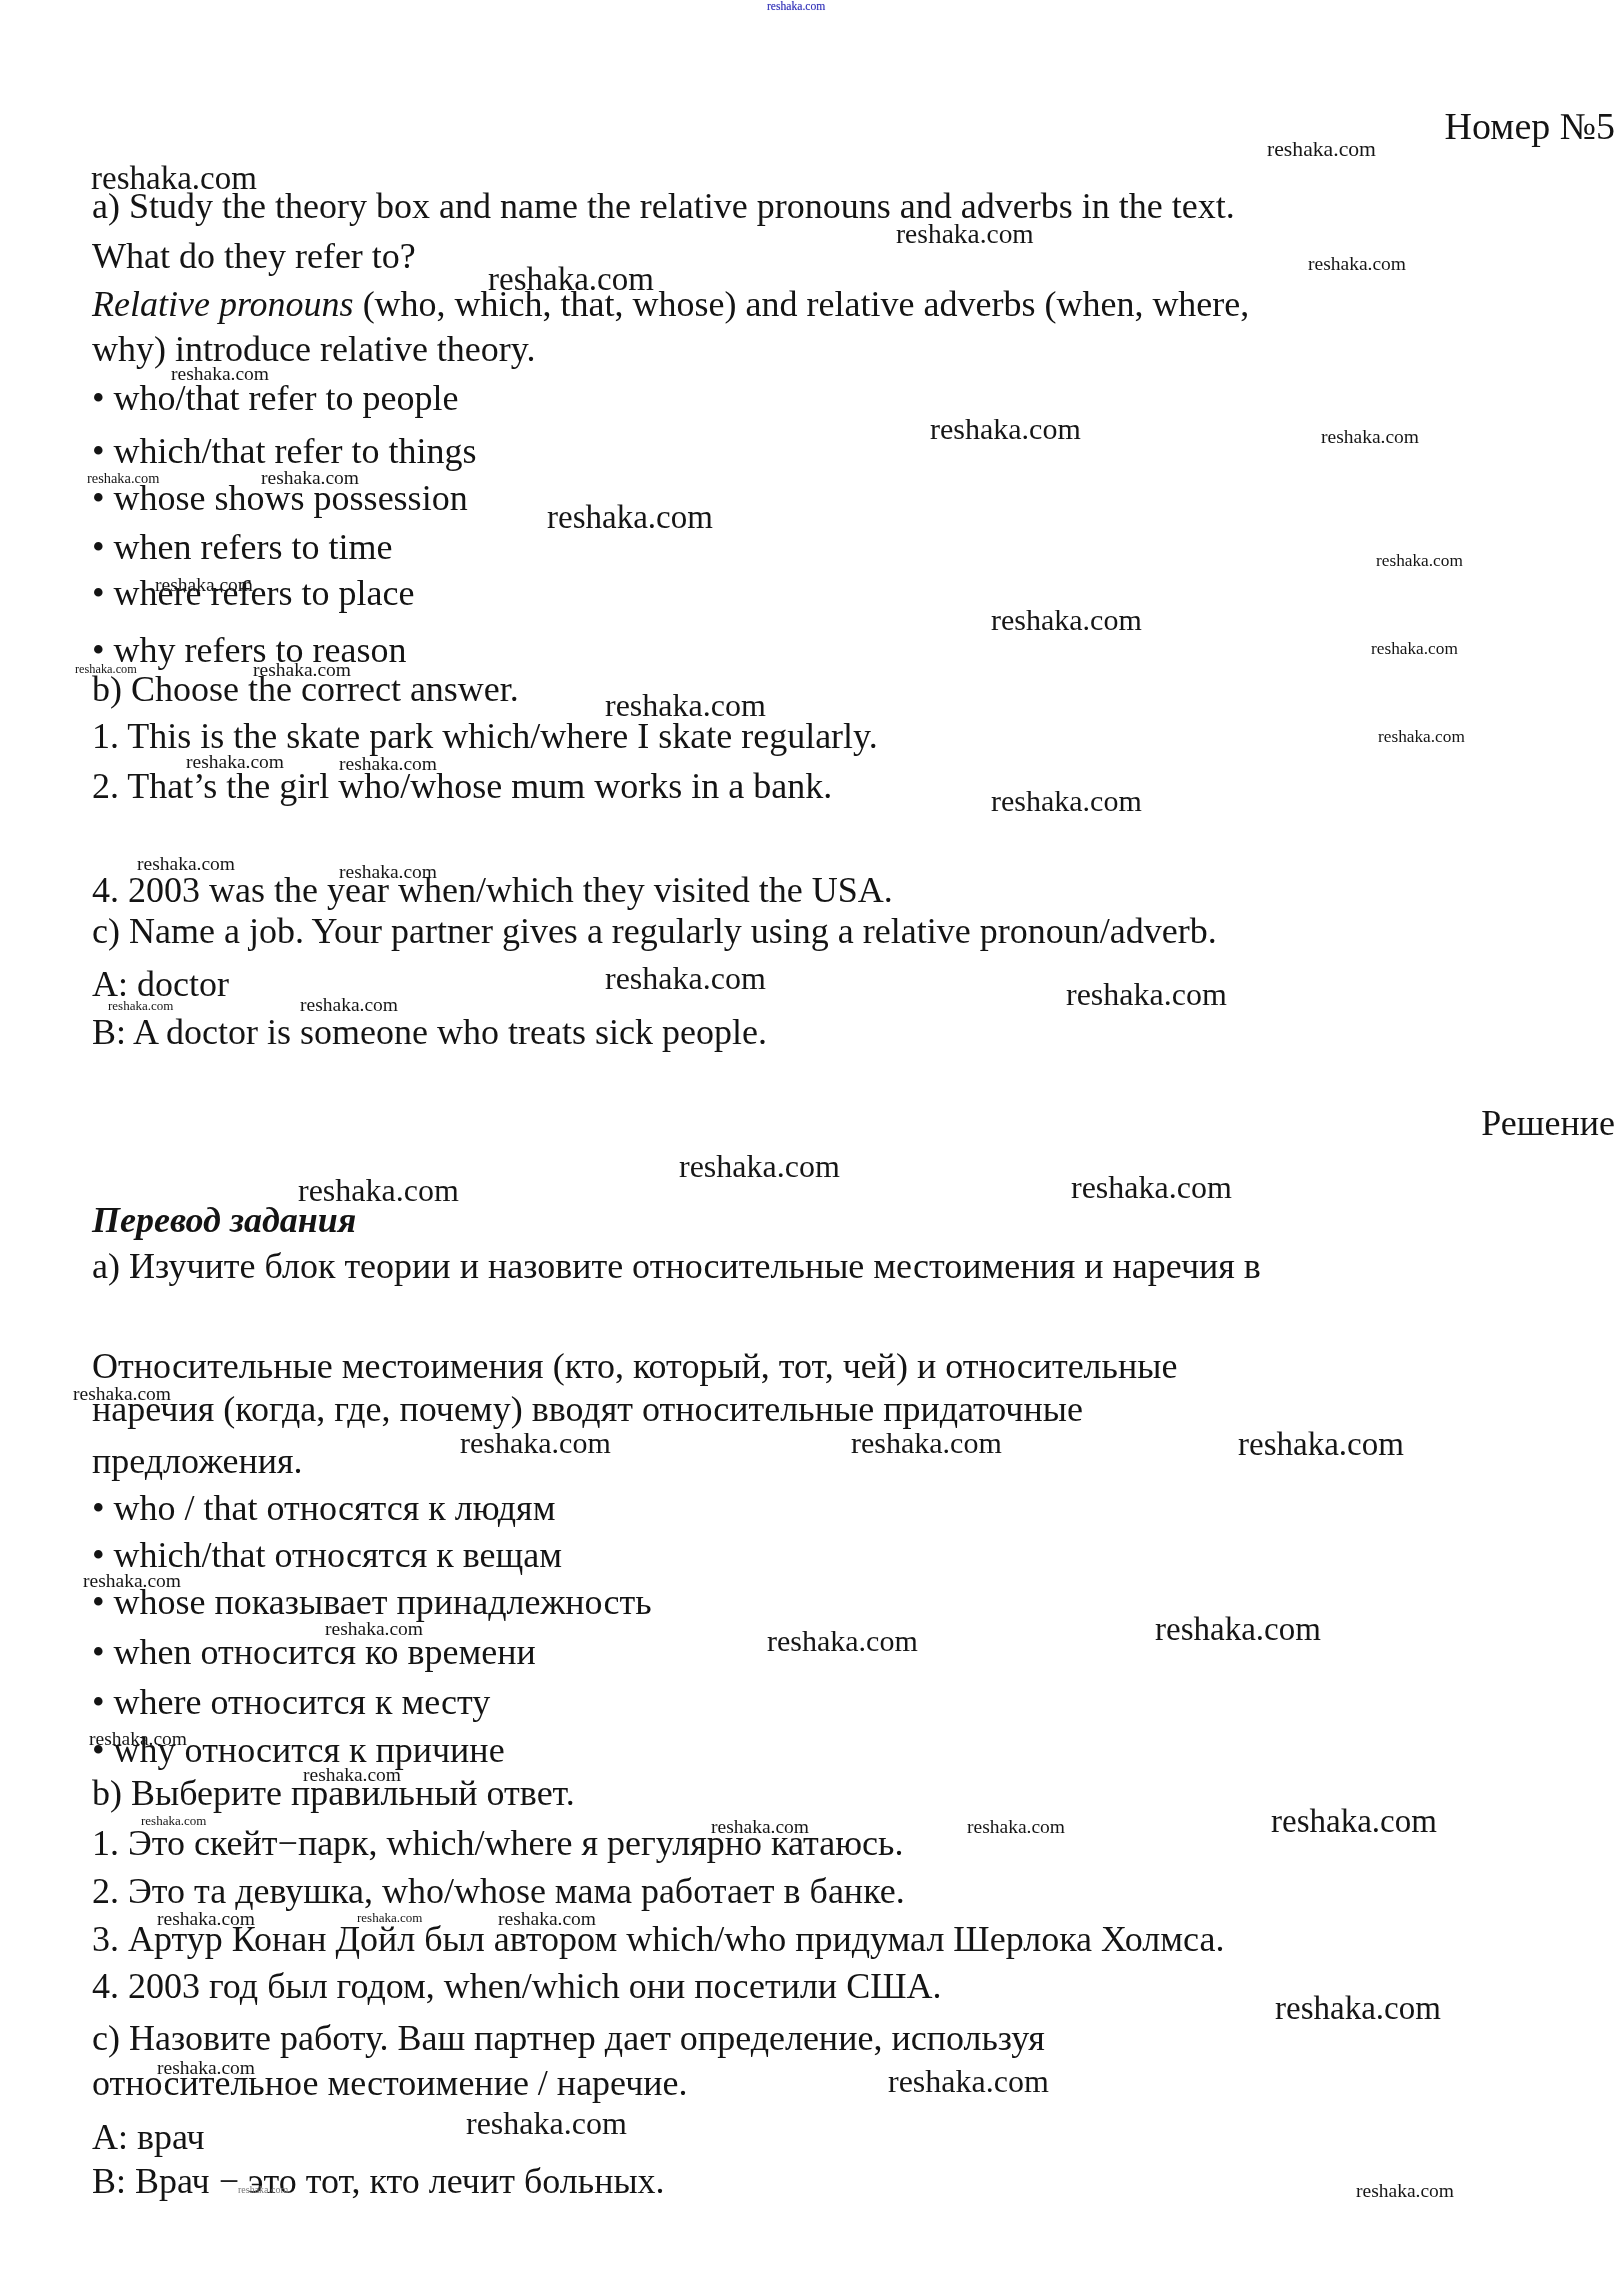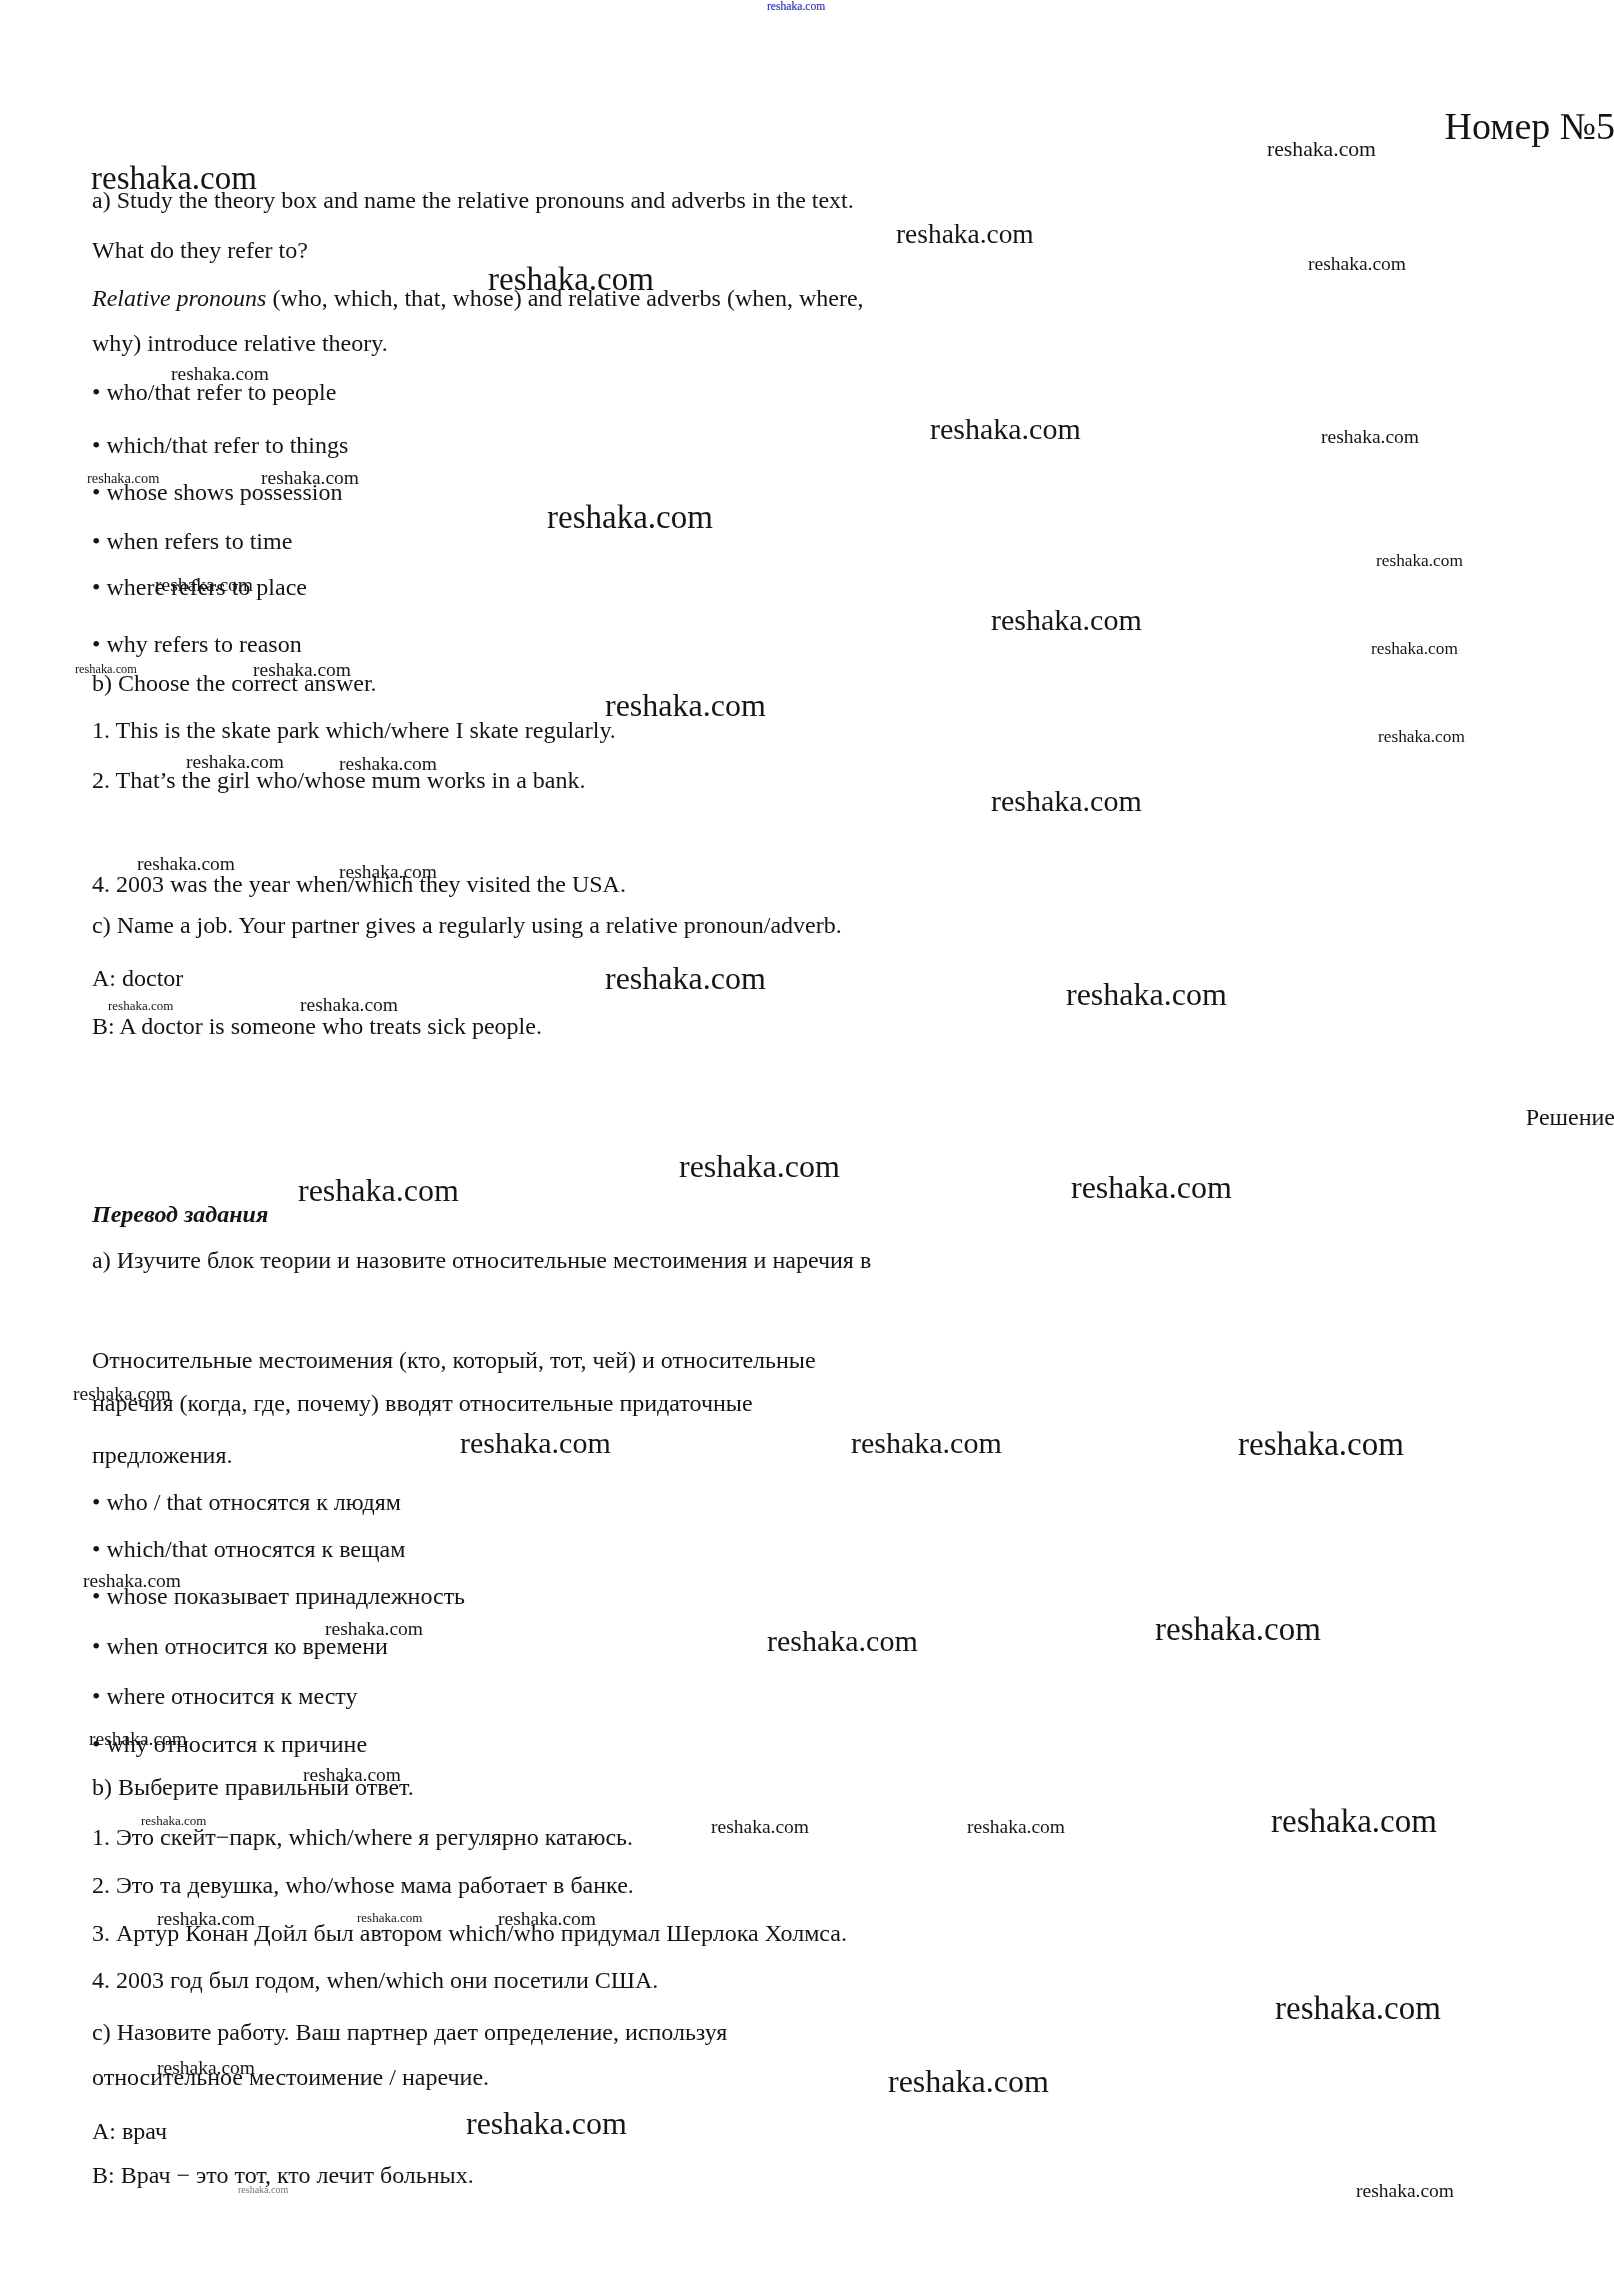--- a/index.html
+++ b/index.html
@@ -1,18 +1,18 @@
 <!DOCTYPE html>
 <html style="font-size:11.6px"><head>
 <meta charset="utf-8">
 <style>
   html,body{margin:0;padding:0;background:#ffffff;}
   .page{position:relative;width:1615px;height:2295px;background:#ffffff;overflow:hidden;
         font-family:"Liberation Serif", serif;color:#141414;}
-  .line{position:absolute;left:92px;font-size:24px;line-height:1;white-space:nowrap;
+  .line{position:absolute;left:92px;font-size:36px;line-height:1;white-space:nowrap;
         color:#141414;letter-spacing:0px;}
   .center{left:0;width:100%;text-align:right;}
   .it{font-style:italic;}
   .bi{font-weight:bold;font-style:italic;}
   .ttl{font-size:38px;}
   .wm{position:absolute;font-family:Liberation Serif, serif;color:#161616;
       white-space:nowrap;line-height:1;}
   .wm-blue{color:#3434b8;text-shadow:0 0 0.7px #9a9ae0;}
   .wm-gray{color:#777;}
 </style>

